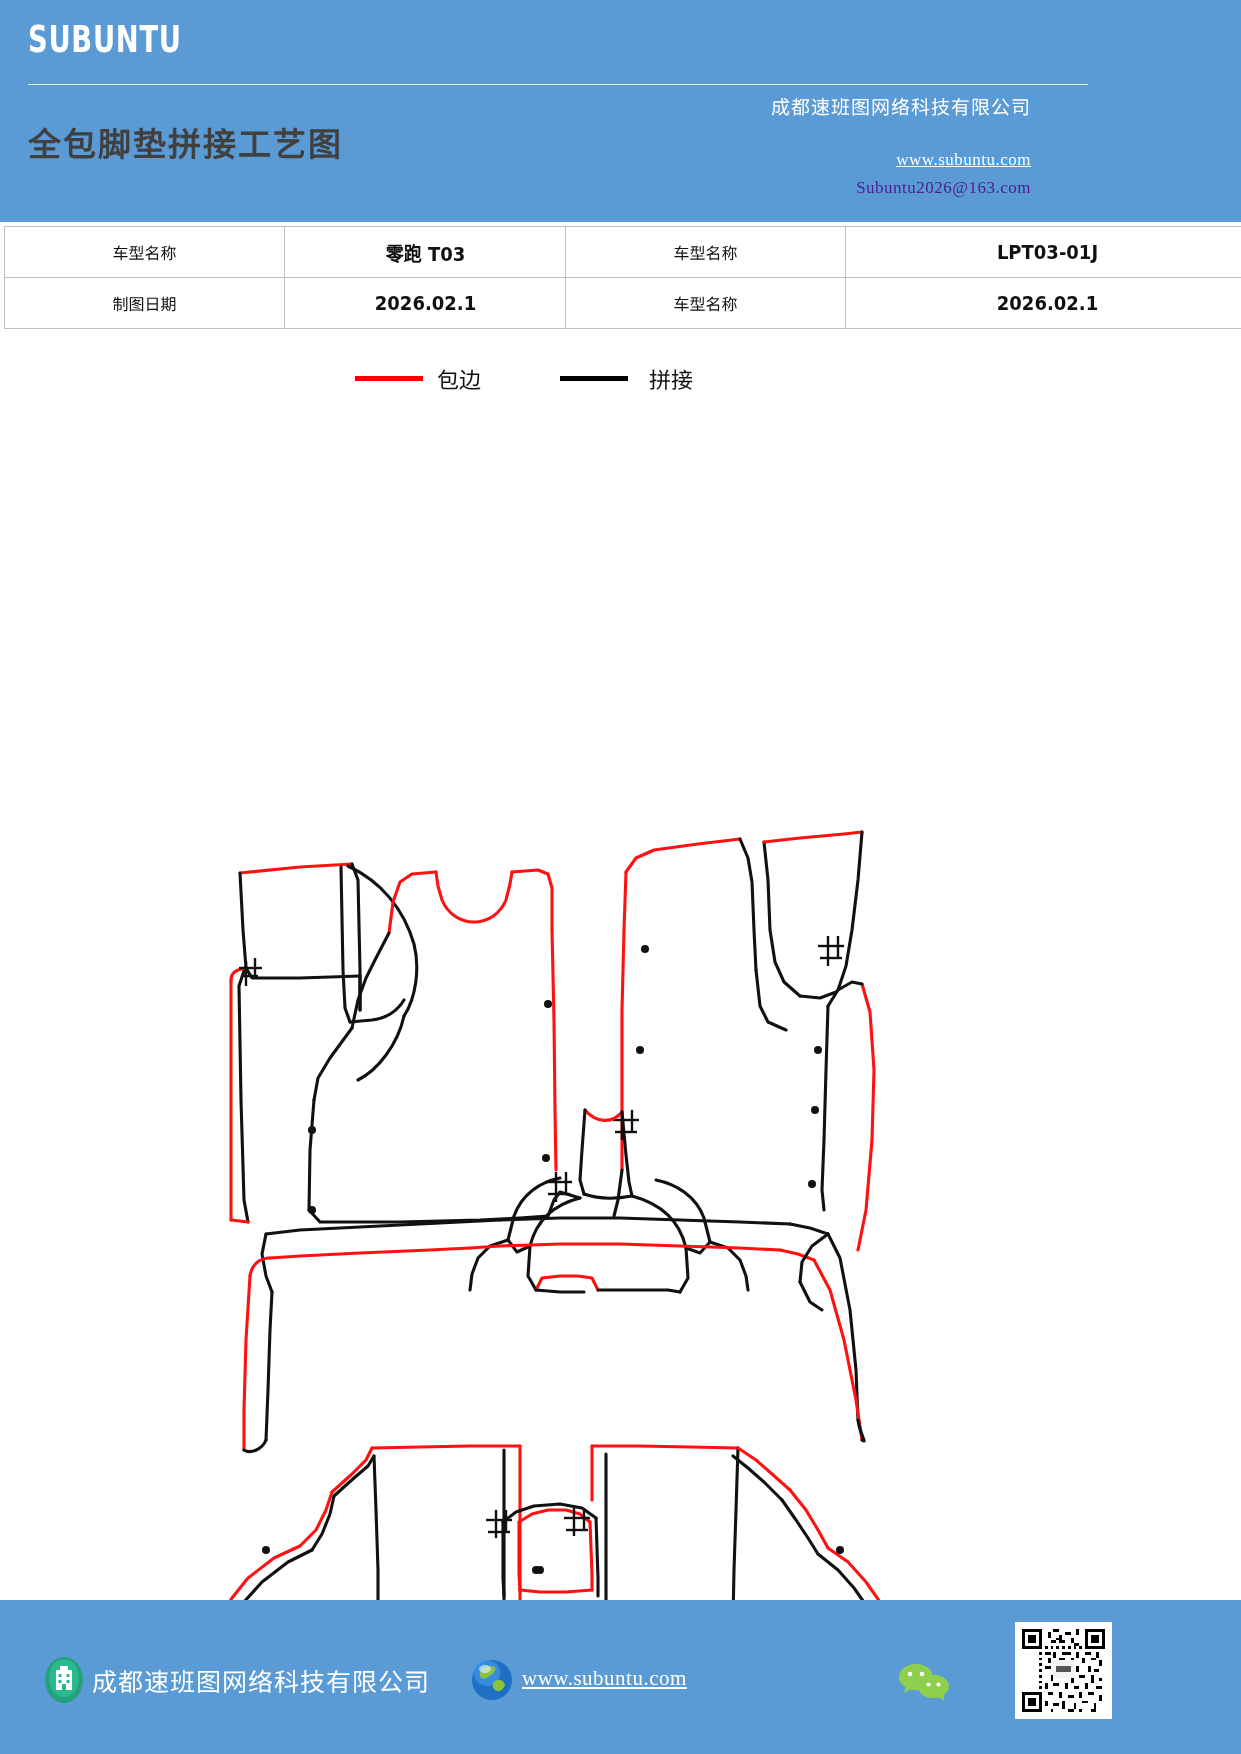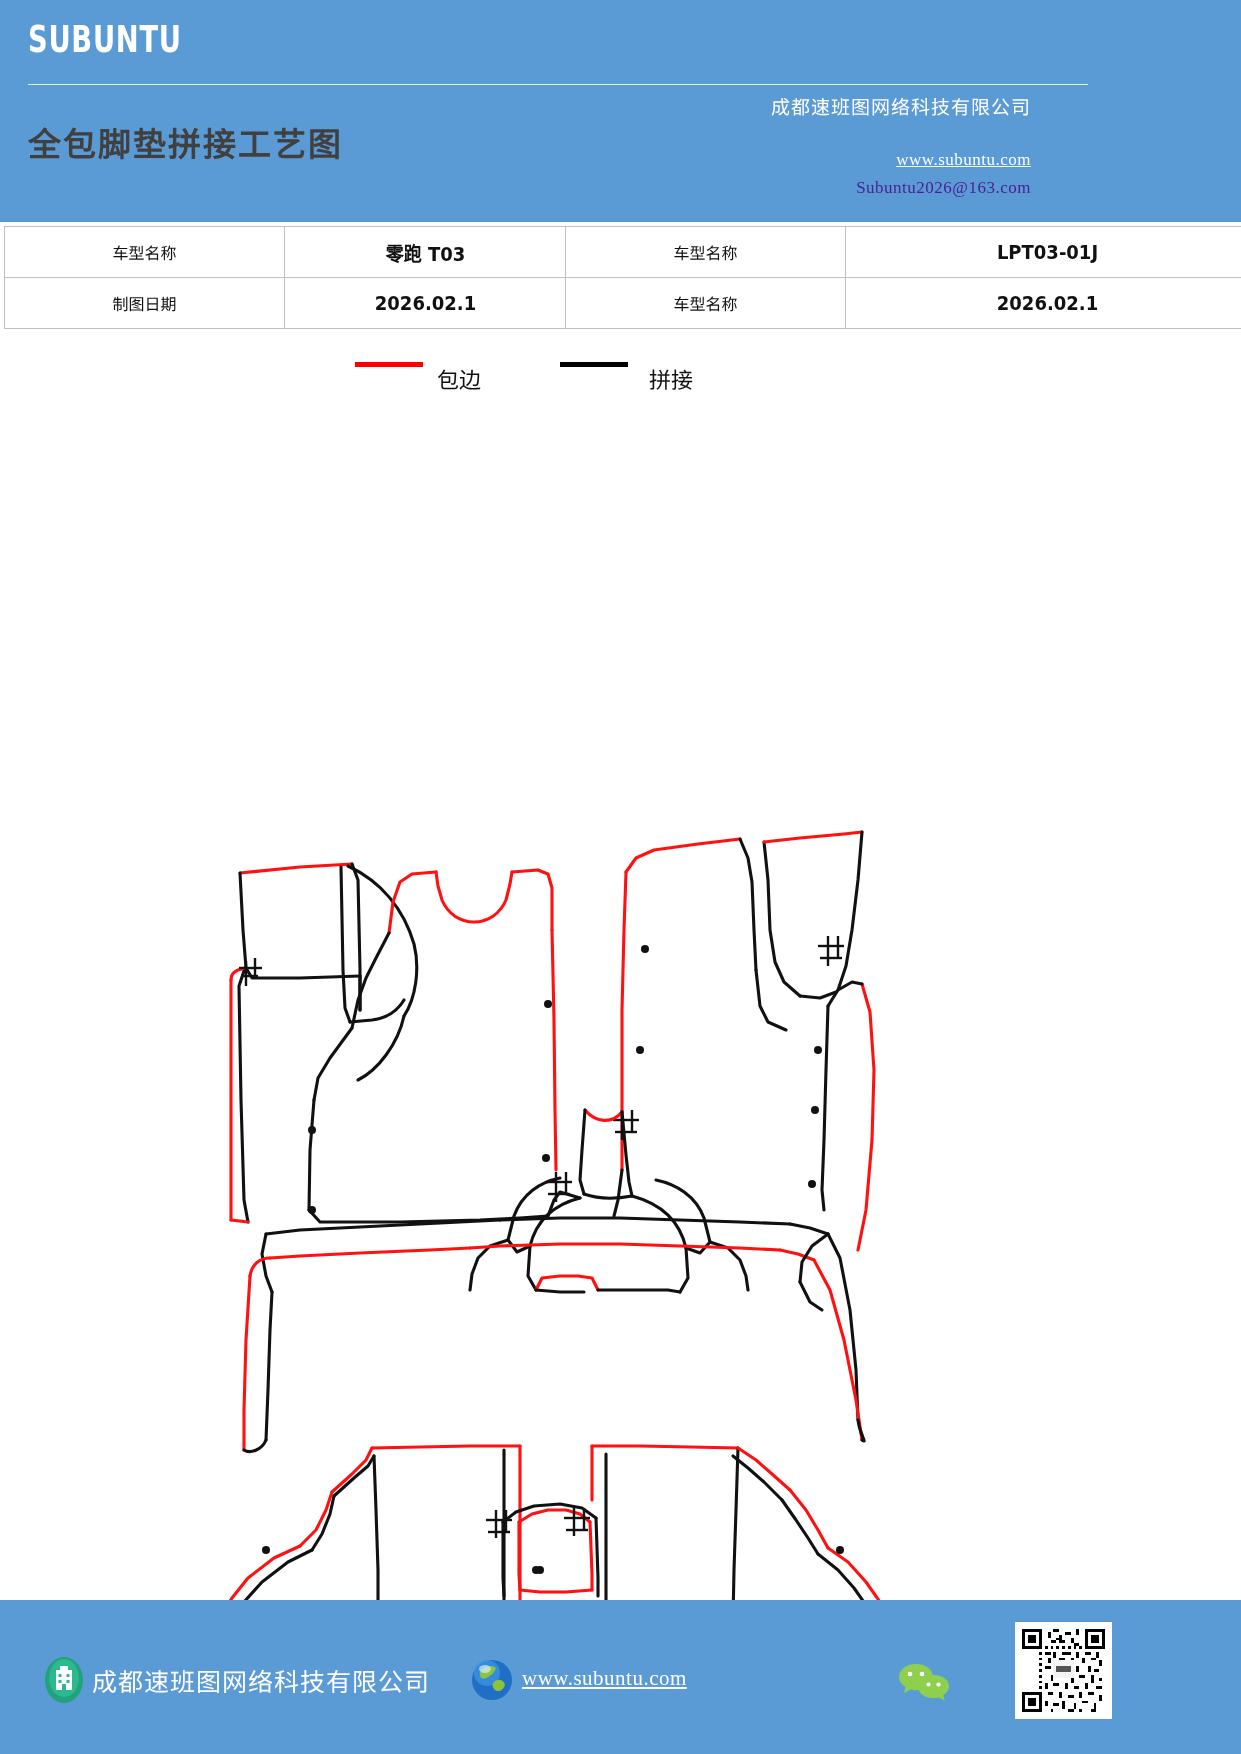--- a/index.html
+++ b/index.html
@@ -77,21 +77,21 @@
   }
   .col-a{width:277px;}
   .col-b{width:278px;}
   .col-c{width:277px;}
   .col-d{width:400px;}
 
   
   .legend{
     position:absolute;left:0;top:362px;width:1241px;height:48px;
   }
-  .legend-item{position:absolute;top:0;display:flex;gap:14px;}
+  .legend-item{position:absolute;top:0;display:flex;align-items:center;gap:14px;}
   .lg1{left:355px;}
   .lg2{left:560px;gap:21px;}
   .swatch{display:block;width:68px;height:5px;}
   .swatch.red{background:#ff0000;}
   .swatch.black{background:#000000;}
   .legend-label{
     font-size:22px;color:#111;
     font-family:"Liberation Serif","DejaVu Serif",serif;
   }
 

